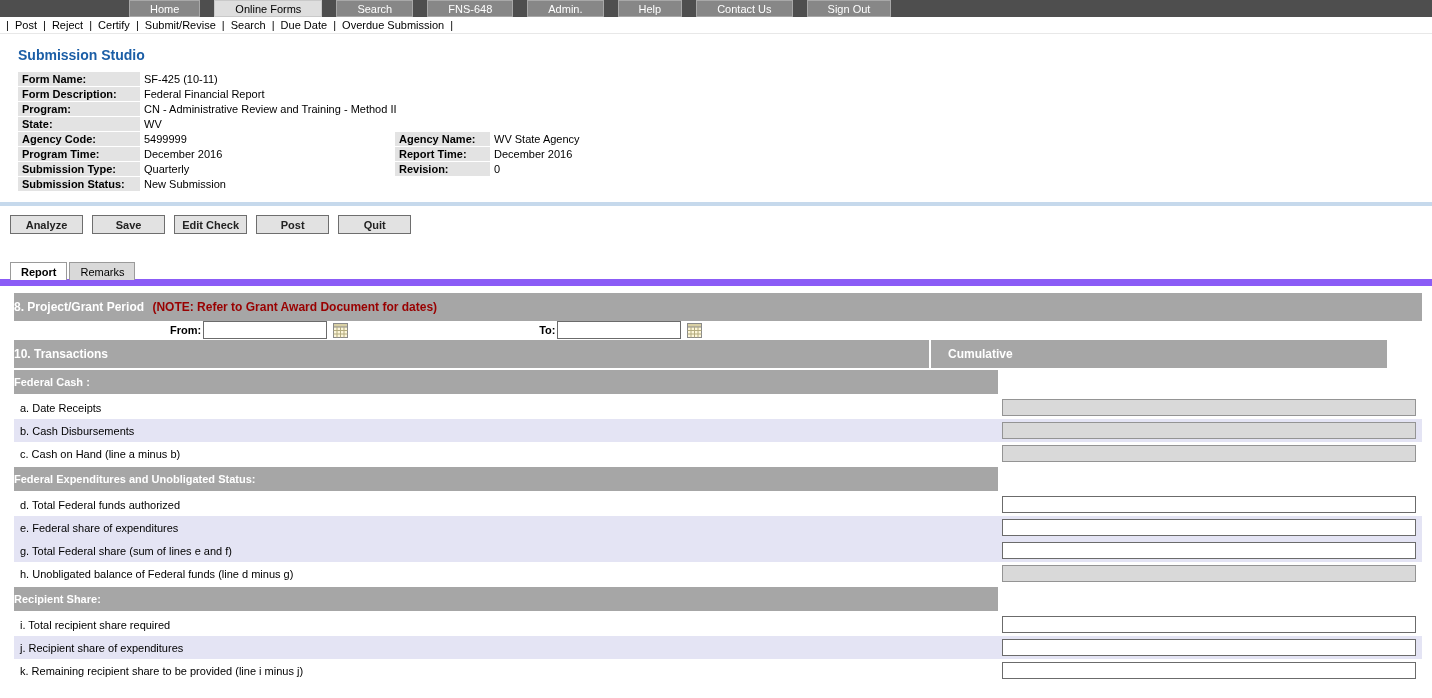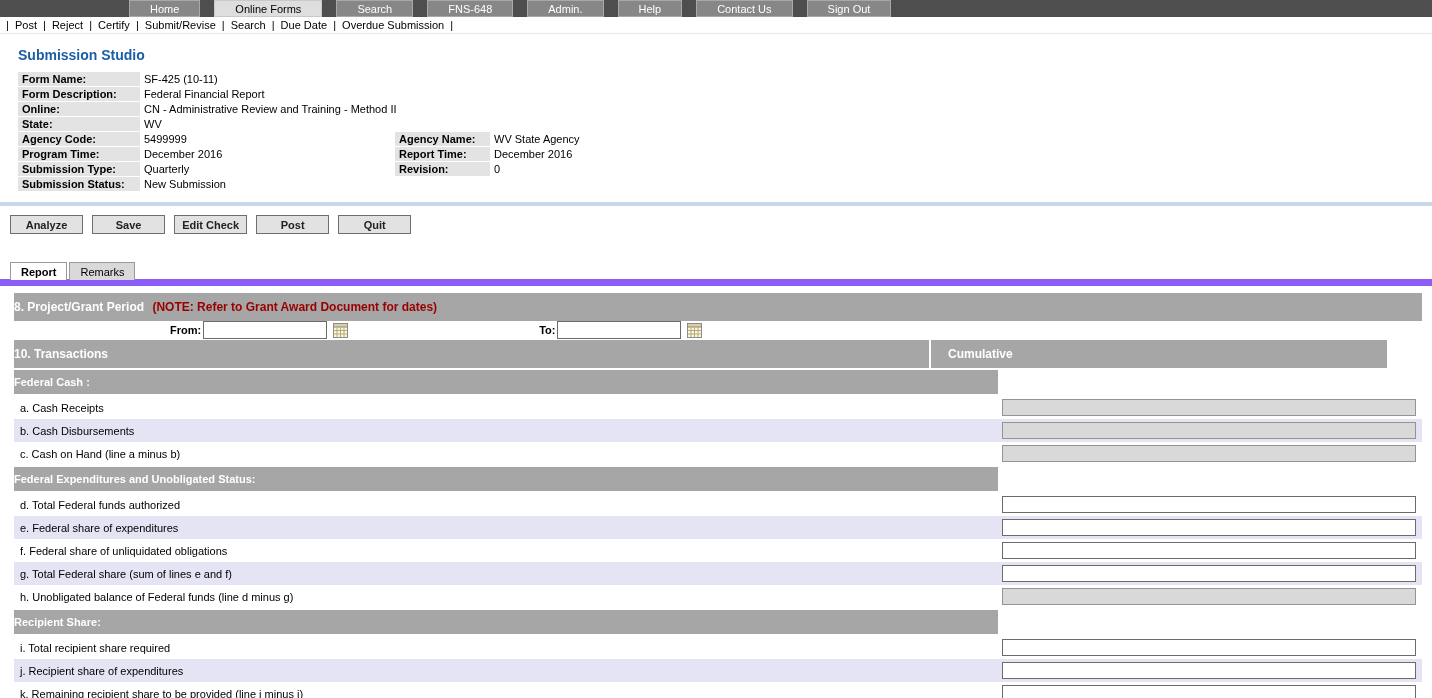--- a/index.html
+++ b/index.html
@@ -112,21 +112,21 @@
   <tbody>
       <tr>
     <td class="lbl">Form Name:</td>
     <td class="val" colspan="3">SF-425 (10-11)</td>
   </tr>
   <tr>
     <td class="lbl">Form Description:</td>
     <td class="val" colspan="3">Federal Financial Report</td>
   </tr>
   <tr>
-    <td class="lbl">Online:</td>
+    <td class="lbl">Program:</td>
     <td class="val" colspan="3">CN - Administrative Review and Training - Method II</td>
   </tr>
   <tr>
     <td class="lbl">State:</td>
     <td class="val" colspan="3">WV</td>
   </tr>
   <tr>
     <td class="lbl">Agency Code:</td>
     <td class="val">5499999</td>
     <td class="lbl">Agency Name:</td>
@@ -199,21 +199,21 @@
   </div>
 
   <div class="trans-hdr">
     <div class="bar c1">10. Transactions</div>
     <div class="bar c2">Cumulative</div>
   </div>
 
   <div class="bar section-bar">Federal Cash :</div>
 
   <div class="frow">
-    <div class="flabel">a. Cash Receipts</div>
+    <div class="flabel">a. Date Receipts</div>
     <div class="fval"><input type="text" disabled="" value="" style=""></div>
   </div>
   <div class="frow shaded">
     <div class="flabel">b. Cash Disbursements</div>
     <div class="fval"><input type="text" disabled="" value="" style=""></div>
   </div>
   <div class="frow">
     <div class="flabel">c. Cash on Hand (line a minus b)</div>
     <div class="fval"><input type="text" disabled="" value="" style=""></div>
   </div>
@@ -221,24 +221,20 @@
   <div class="bar section-bar">Federal Expenditures and Unobligated Status:</div>
 
   <div class="frow">
     <div class="flabel">d. Total Federal funds authorized</div>
     <div class="fval"><input type="text" value="" style=""></div>
   </div>
   <div class="frow shaded">
     <div class="flabel">e. Federal share of expenditures</div>
     <div class="fval"><input type="text" value="" style=""></div>
   </div>
-  <div class="frow">
-    <div class="flabel">f. Federal share of unliquidated obligations</div>
-    <div class="fval"><input type="text" value="" style=""></div>
-  </div>
   <div class="frow shaded">
     <div class="flabel">g. Total Federal share (sum of lines e and f)</div>
     <div class="fval"><input type="text" value="" style=""></div>
   </div>
   <div class="frow">
     <div class="flabel">h. Unobligated balance of Federal funds (line d minus g)</div>
     <div class="fval"><input type="text" disabled="" value="" style=""></div>
   </div>
 
   <div class="bar section-bar">Recipient Share:</div>

